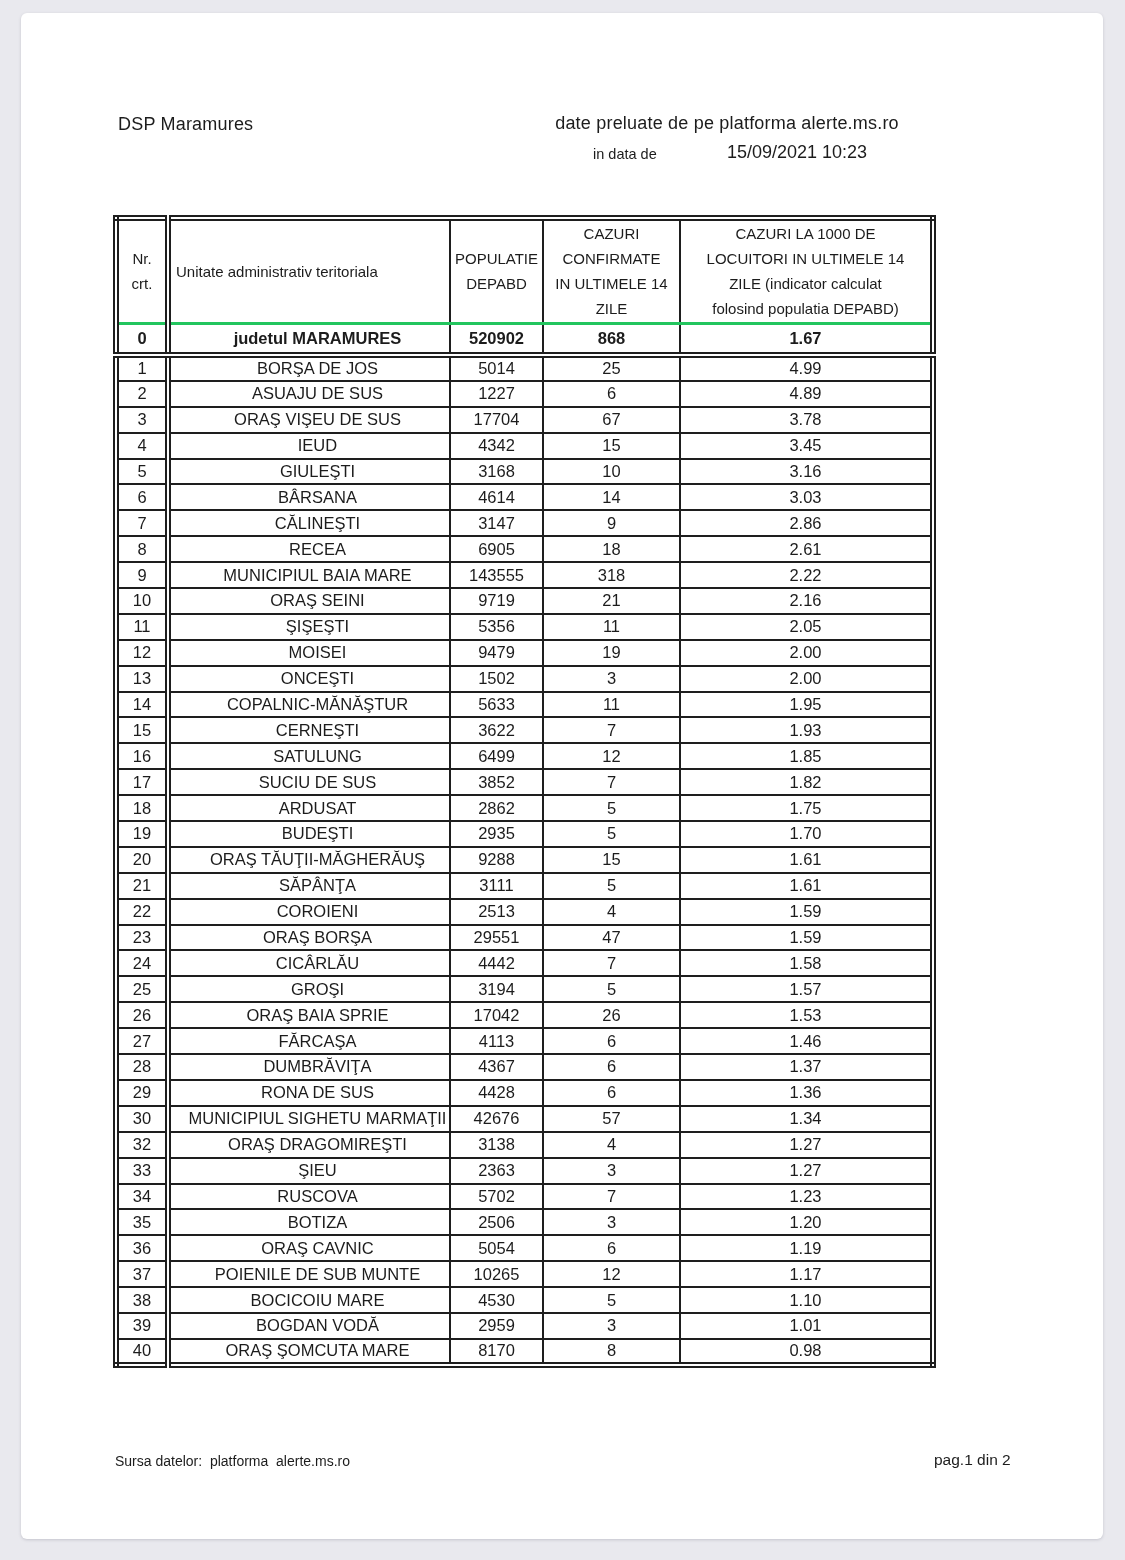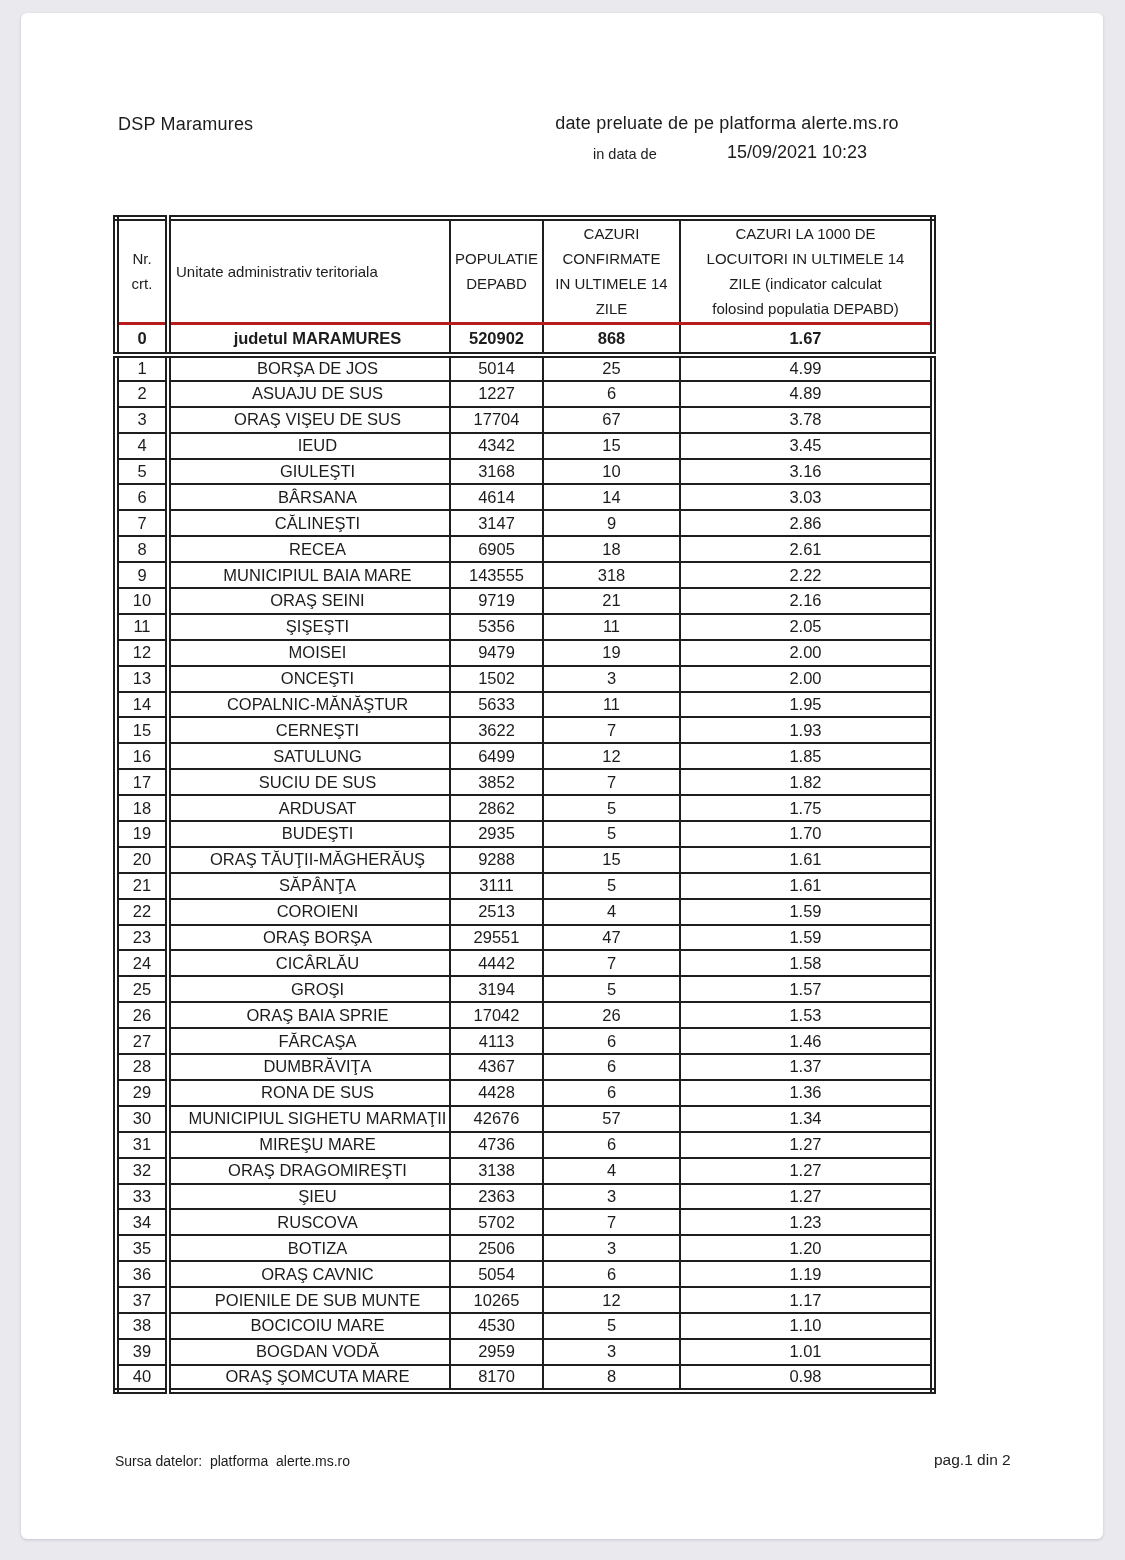--- a/index.html
+++ b/index.html
@@ -49,21 +49,21 @@
     overflow: hidden;
     white-space: nowrap;
     padding: 0;
   }
   .tbl th {
     font-weight: 400;
     font-size: 15px;
     line-height: 25px;
     text-align: center;
     white-space: pre-line;
-    border-bottom: 3px solid #b91c1c;
+    border-bottom: 3px solid #22c55e;
     vertical-align: middle;
   }
   .tbl thead tr { height: 105px; }
   .tbl th.h-name { text-align: left; padding-left: 5px; white-space: normal; }
   .tbl th:nth-child(2), .tbl td:nth-child(2) { border-left: 6px double #1e1e1e; }
   .tbl tbody tr { height: 25.9px; }
   .tbl td { text-align: center; vertical-align: middle; }
   .tbl td:nth-child(2) { text-align: center; padding-left: 15px; }
   .tbl tr.row-total { height: 32px; font-weight: 700; }
   .tbl tr.row-total td { border-top: 3px solid #1e1e1e; border-bottom: 6px double #1e1e1e; }
@@ -324,27 +324,20 @@
     <td>1.36</td>
   </tr>
         <tr>
     <td>30</td>
     <td>MUNICIPIUL SIGHETU MARMAŢII</td>
     <td>42676</td>
     <td>57</td>
     <td>1.34</td>
   </tr>
         <tr>
-    <td>31</td>
-    <td>MIREŞU MARE</td>
-    <td>4736</td>
-    <td>6</td>
-    <td>1.27</td>
-  </tr>
-        <tr>
     <td>32</td>
     <td>ORAŞ DRAGOMIREŞTI</td>
     <td>3138</td>
     <td>4</td>
     <td>1.27</td>
   </tr>
         <tr>
     <td>33</td>
     <td>ŞIEU</td>
     <td>2363</td>

